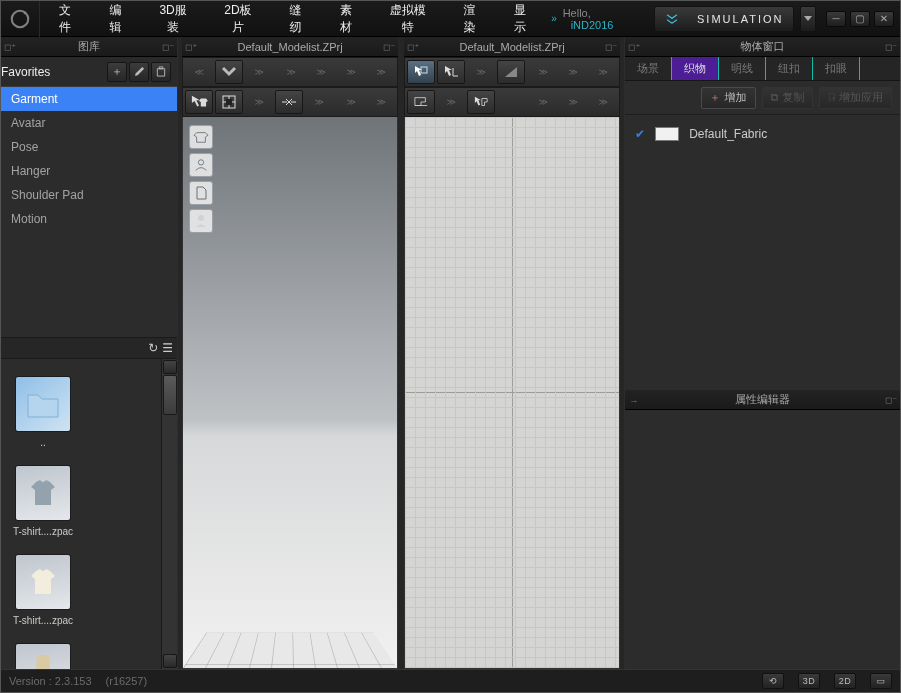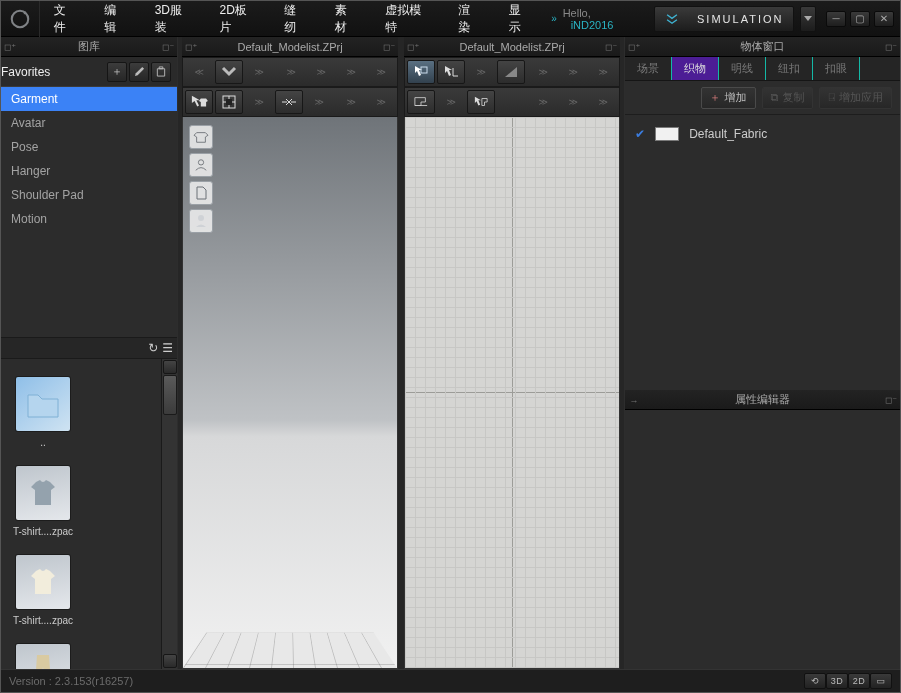--- a/index.html
+++ b/index.html
@@ -11,21 +11,21 @@
   }
   .menubar {
     height: 36px; background: linear-gradient(#1b1b1b, #111);
     display: flex; align-items: center; border-bottom: 1px solid #000;
   }
   .app-logo {
     width: 40px; height: 36px; display: flex; align-items: center; justify-content: center;
     border-right: 1px solid #2a2a2a;
   }
   .app-logo svg { width: 22px; height: 22px; }
-  .menu-items { display: flex; align-items: center; height: 100%; }
+  .menu-items { display: flex; align-items: center; height: 100%; text-align: center; }
   .menu-item {
     padding: 0 14px; height: 100%; display: flex; align-items: center;
     color: #eee; cursor: default;
   }
   .menubar .spacer { flex: 1; }
   .greeting { color: #888; font-size: 11px; margin-right: 6px; }
   .greeting .user { color: #2ab4c4; margin-left: 8px; }
   .sim-btn {
     height: 26px; padding: 0 10px; display: flex; align-items: center; gap: 18px;
     background: linear-gradient(#3a3a3a, #1c1c1c);
@@ -169,20 +169,21 @@
   .act-btn.disabled { color: #555; border-color: #333; }
   .obj-list { flex: 1; padding: 8px 10px; }
   .obj-row { display: flex; align-items: center; gap: 10px; height: 22px; color: #ccc; }
   .check { color: #3b7de0; font-size: 12px; }
   .swatch { width: 24px; height: 14px; background: #f1f1f1; border: 1px solid #7a7a7a; }
 
   
   .footer {
     height: 23px; background: #1e1e1e; border-top: 1px solid #333;
     display: flex; align-items: center; padding: 0 8px; color: #6b6b6b; font-size: 11px;
+    gap: 14px;
   }
   .footer .spacer { flex: 1; }
   .foot-btn {
     width: 22px; height: 16px; background: linear-gradient(#3a3a3a,#222);
     border: 1px solid #111; border-radius: 2px; display: flex; align-items: center; justify-content: center;
     color: #bbb; font-size: 9px; letter-spacing: .5px;
   }
 </style>
 </head>
 <body>

